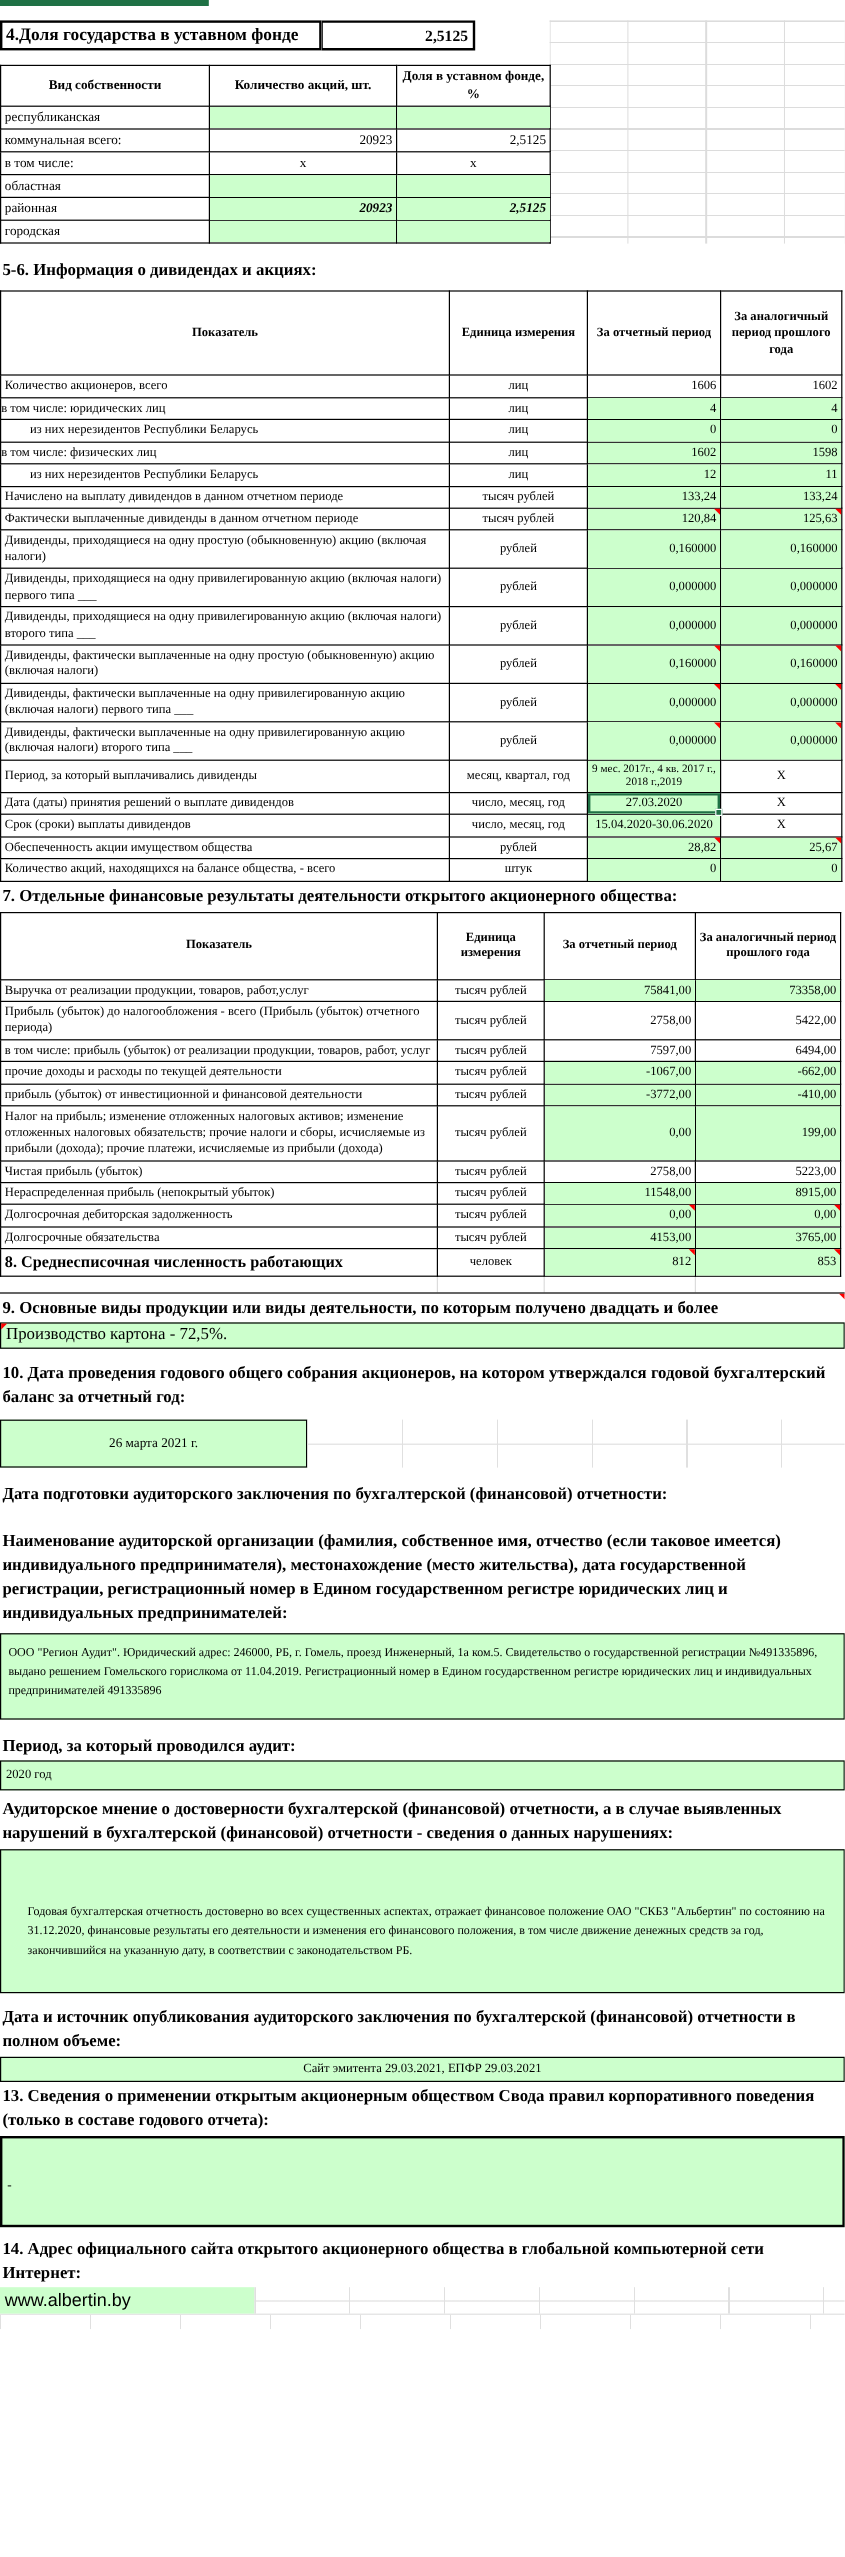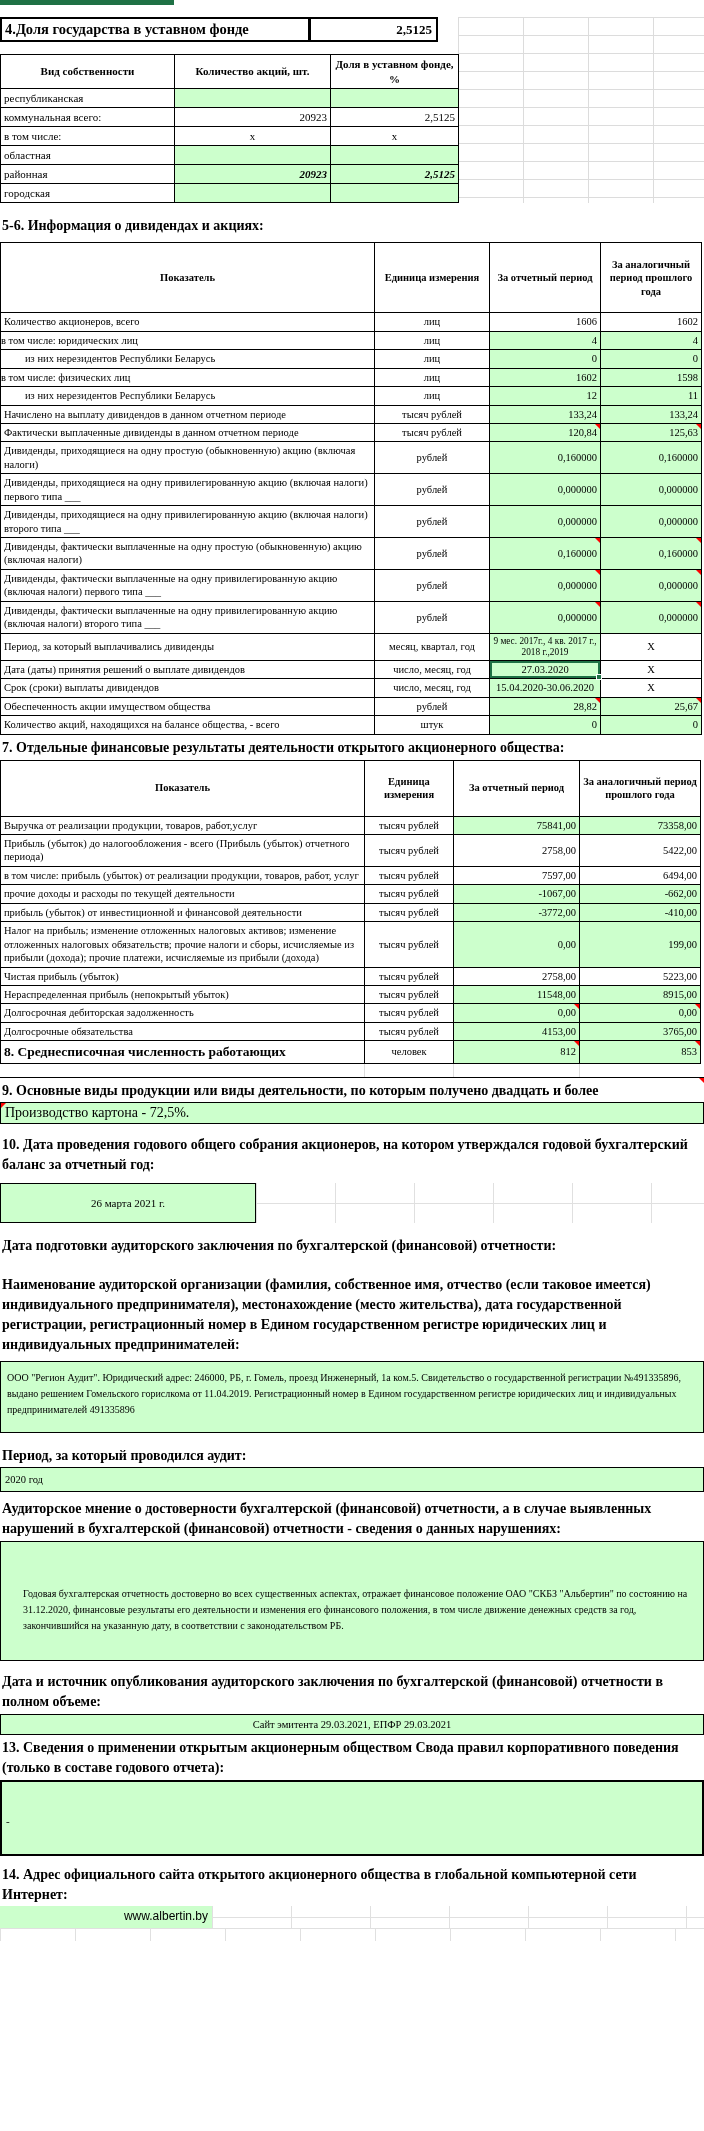--- a/index.html
+++ b/index.html
@@ -15,21 +15,21 @@
   .blank { height:12px; }
 
   
   .top-wrap { position:relative; }
   .top-fill { position:absolute; left:458px; top:0; right:0; bottom:0;
     background-image:
       repeating-linear-gradient(to right,#dcdcdc 0 1px,transparent 1px 65px),
       repeating-linear-gradient(to bottom,#dcdcdc 0 1px,transparent 1px 18px);
   }
   .s4row { display:flex; position:relative; z-index:1; }
-  .s4t { width:310px; border:2px solid #000; font-weight:bold; font-size:14.5px;
+  .s4t { width:268px; border:2px solid #000; font-weight:bold; font-size:14.5px;
          padding:2px 3px; background:#fff; }
   .s4v { width:128px; border:2px solid #000; border-left-width:1px; background:#fff;
          font-weight:bold; font-size:13px; display:flex; align-items:center;
          justify-content:flex-end; padding-right:4px; }
 
   table { border-collapse:collapse; table-layout:fixed; background:#fff; position:relative; z-index:1; }
   th, td { border:1px solid #000; padding:2px 3px; vertical-align:middle;
            position:relative; line-height:1.28; }
   th { font-weight:bold; text-align:center; font-size:10.5px; }
   #t4 { width:458px; font-size:11px; }
@@ -83,21 +83,21 @@
       linear-gradient(#e0e0e0,#e0e0e0);
     background-size:auto auto, 100% 1px;
     background-repeat:repeat, no-repeat;
     background-position:0 0, 0 50%; }
   .box-auditor { width:100%; padding:8px 6px 14px 6px; font-size:10px; line-height:1.6; }
   .box-period { width:100%; padding:6px 4px; font-size:10.5px; }
   .box-opinion { width:100%; padding:44px 10px 26px 22px; font-size:10px; line-height:1.6; }
   .box-pub { width:100%; padding:4px; text-align:center; font-size:10.5px; }
   .box13 { width:100%; height:76px; padding:33px 6px 6px 4px; border-width:2px; font-size:11px; }
   .box14 { width:212px; height:22px; background:#ccffcc; padding:3px 4px;
-    font-family:"Liberation Sans", sans-serif; font-size:12px;text-align:right; }
+    font-family:"Liberation Sans", sans-serif; font-size:15px; }
   .bottom-strip { height:13px;
     background-image:repeating-linear-gradient(to right,#e0e0e0 0 1px,transparent 1px 75px);
     border-top:1px solid #e0e0e0; }
   .mt4 { margin-top:4px; } .mt6 { margin-top:6px; } .mt8 { margin-top:8px; }
   .mt10 { margin-top:10px; }
 </style>
 </head>
 <body>
 
 <div class="sheet">

